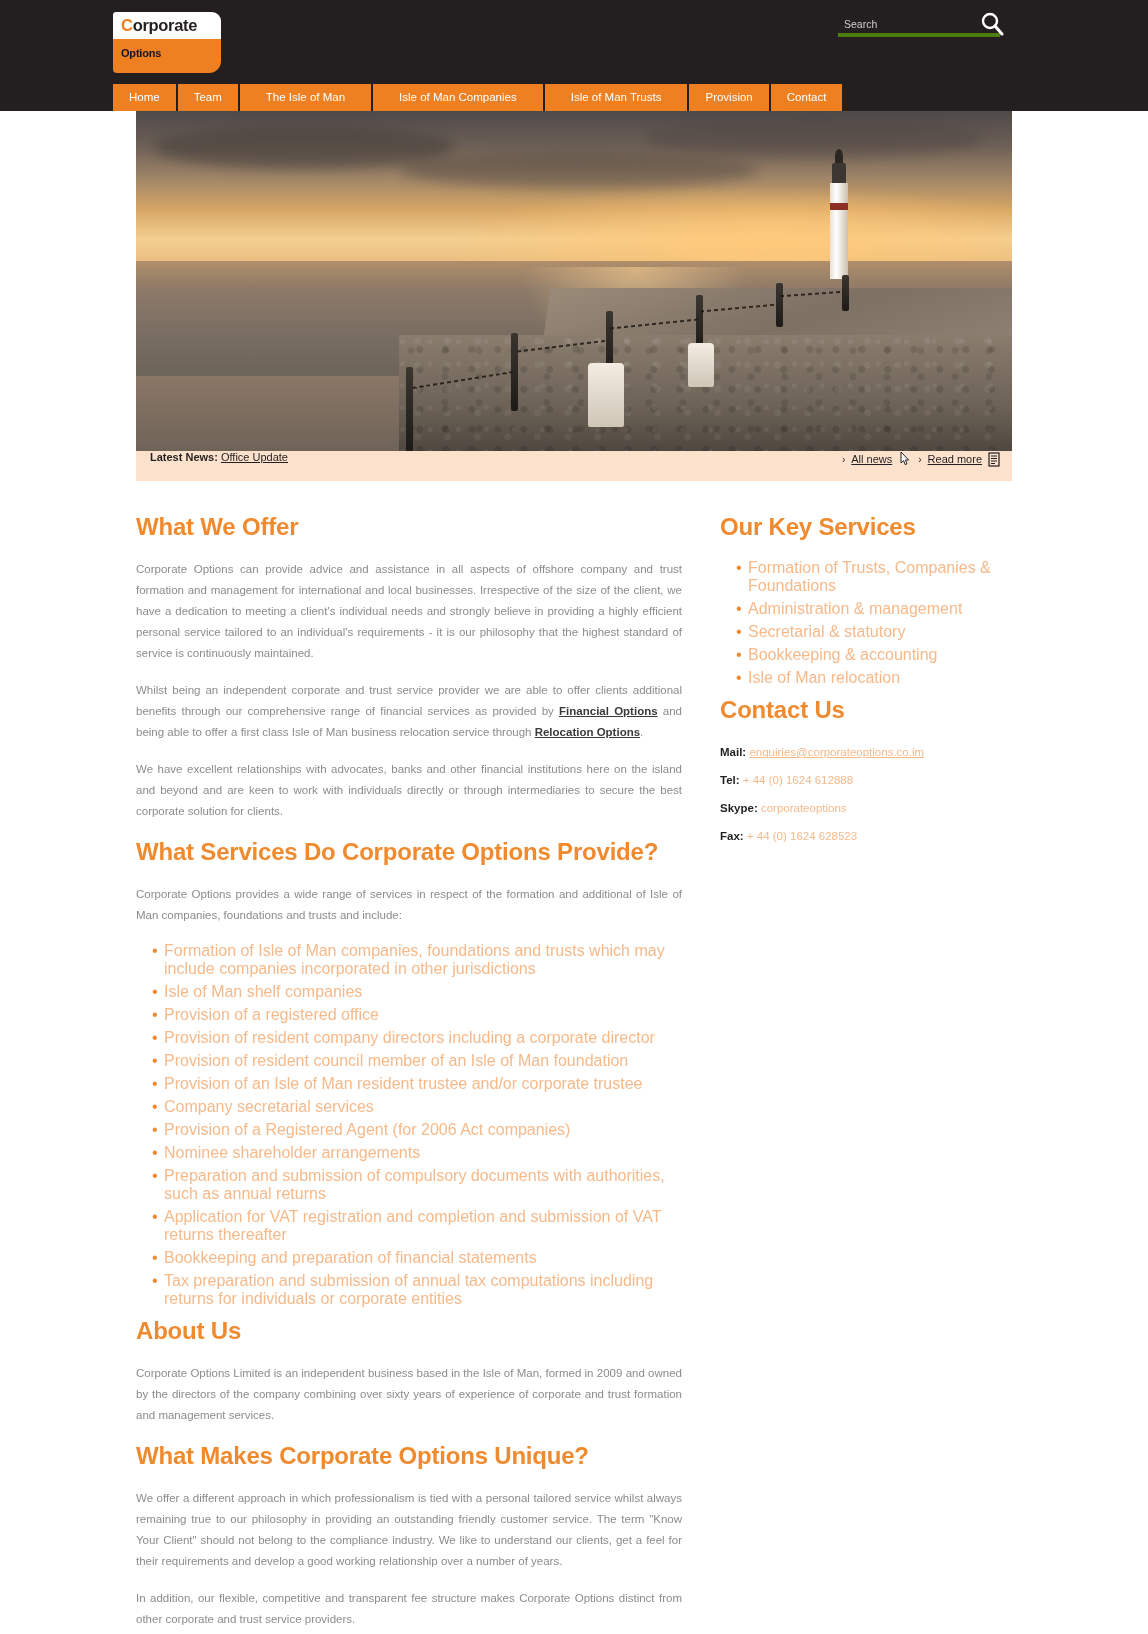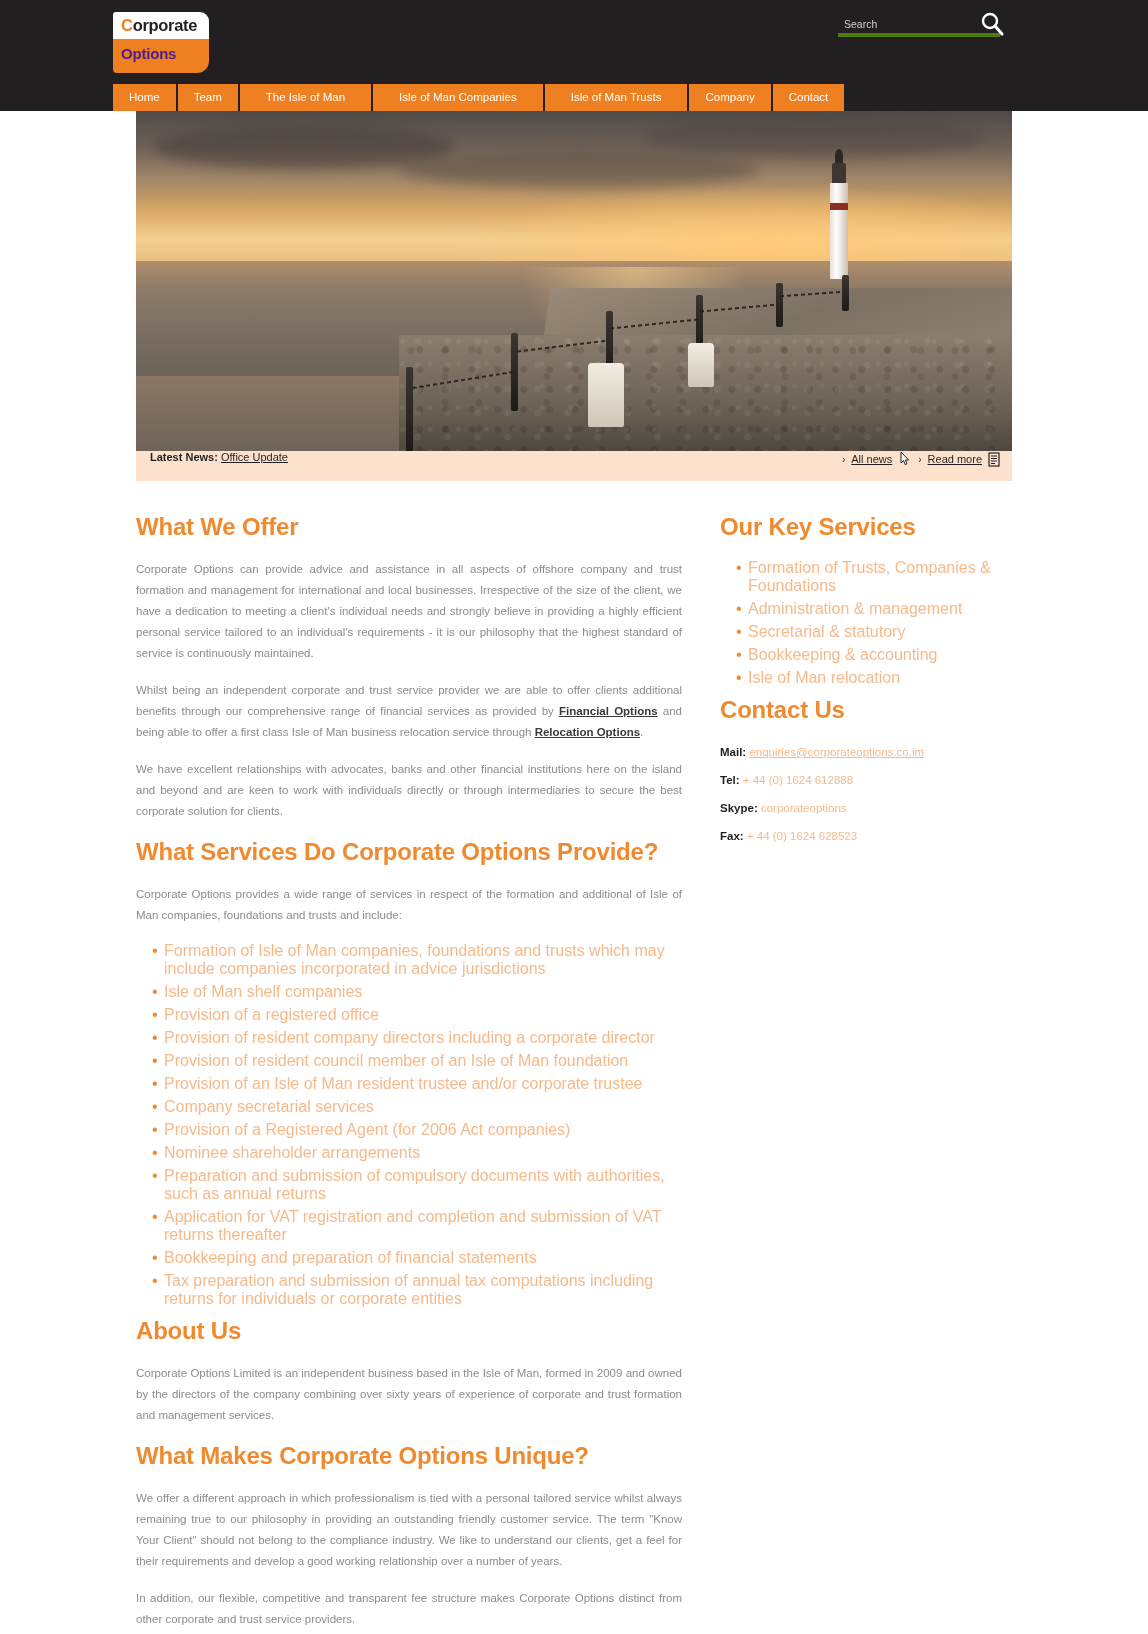--- a/index.html
+++ b/index.html
@@ -13,38 +13,38 @@
   
   .topbar {
     background: #231f20;
     height: 111px;
     position: relative;
   }
   .logo {
     position: absolute;
     left: 113px;
     top: 12px;
-    width: 96px;
+    width: 108px;
   }
   .logo-line1 {
     background: #ffffff;
     color: #231f20;
     font-weight: bold;
     font-size: 16.5px;
     padding: 4px 7px 4px 8px;
     border-radius: 3px 9px 0 0;
     letter-spacing: -0.3px;
     line-height: 19px;
   }
   .logo-line1 .cap { color: #ef8022; }
   .logo-line2 {
     background: #ef8022;
-    color: #4c1d95;
+    color: #0f172a;
     font-weight: bold;
-    font-size: 15px;
+    font-size: 11px;
     padding: 5px 7px 10px 8px;
     border-radius: 0 0 12px 4px;
     line-height: 19px;
     letter-spacing: -0.2px;
   }
 
   .search-wrap {
     position: absolute;
     right: 148px;
     top: 14px;
@@ -301,21 +301,21 @@
         <line x1="16" y1="15" x2="23" y2="23" stroke="#ffffff" stroke-width="3" stroke-linecap="round"></line>
       </svg>
     </button>
 
     <nav class="nav">
       <a class="nav-item">Home</a>
       <a class="nav-item">Team</a>
       <a class="nav-item wide">The Isle of Man</a>
       <a class="nav-item wide">Isle of Man Companies</a>
       <a class="nav-item wide">Isle of Man Trusts</a>
-      <a class="nav-item">Company</a>
+      <a class="nav-item">Provision</a>
       <a class="nav-item">Contact</a>
     </nav>
   </div>
 
   <div class="hero-wrap">
     <div class="hero">
       <div class="sky"></div>
       <div class="cloud" style="left:2%;top:4%;width:300px;height:44px;"></div>
       <div class="cloud" style="left:30%;top:12%;width:360px;height:36px;opacity:.7;"></div>
       <div class="cloud" style="left:58%;top:2%;width:340px;height:40px;opacity:.6;"></div>
@@ -380,21 +380,21 @@
     <div class="col-main">
 
       <h2 class="sec">What We Offer</h2>
       <p class="p">Corporate Options can provide advice and assistance in all aspects of offshore company and trust formation and management for international and local businesses.  Irrespective of the size of the client, we have a dedication to meeting a client's individual needs and strongly believe in providing a highly efficient personal service tailored to an individual's requirements - it is our philosophy that the highest standard of service is continuously maintained.</p>
       <p class="p"><span>Whilst being an independent corporate and trust service provider we are able to offer clients additional benefits through our comprehensive range of financial services as provided by </span><a href="#">Financial Options</a><span> and being able to offer a first class Isle of Man business relocation service through </span><a href="#">Relocation Options</a><span>.</span></p>
       <p class="p">We have excellent relationships with advocates, banks and other financial institutions here on the island and beyond and are keen to work with individuals directly or through intermediaries to secure the best corporate solution for clients.</p>
 
       <h2 class="sec sec-gap-top">What Services Do Corporate Options Provide?</h2>
       <p class="p">Corporate Options provides a wide range of services in respect of the formation and additional of Isle of Man companies, foundations and trusts and include:</p>
       <ul class="bul">
-        <li>Formation of Isle of Man companies, foundations and trusts which may include companies incorporated in advice jurisdictions</li>
+        <li>Formation of Isle of Man companies, foundations and trusts which may include companies incorporated in other jurisdictions</li>
         <li>Isle of Man shelf companies</li>
         <li>Provision of a registered office</li>
         <li>Provision of resident company directors including a corporate director</li>
         <li>Provision of resident council member of an Isle of Man foundation</li>
         <li>Provision of an Isle of Man resident trustee and/or corporate trustee</li>
         <li>Company secretarial services</li>
         <li>Provision of a Registered Agent (for 2006 Act companies)</li>
         <li>Nominee shareholder arrangements</li>
         <li>Preparation and submission of compulsory documents with authorities, such as annual returns</li>
         <li>Application for VAT registration and completion and submission of VAT returns thereafter</li>

